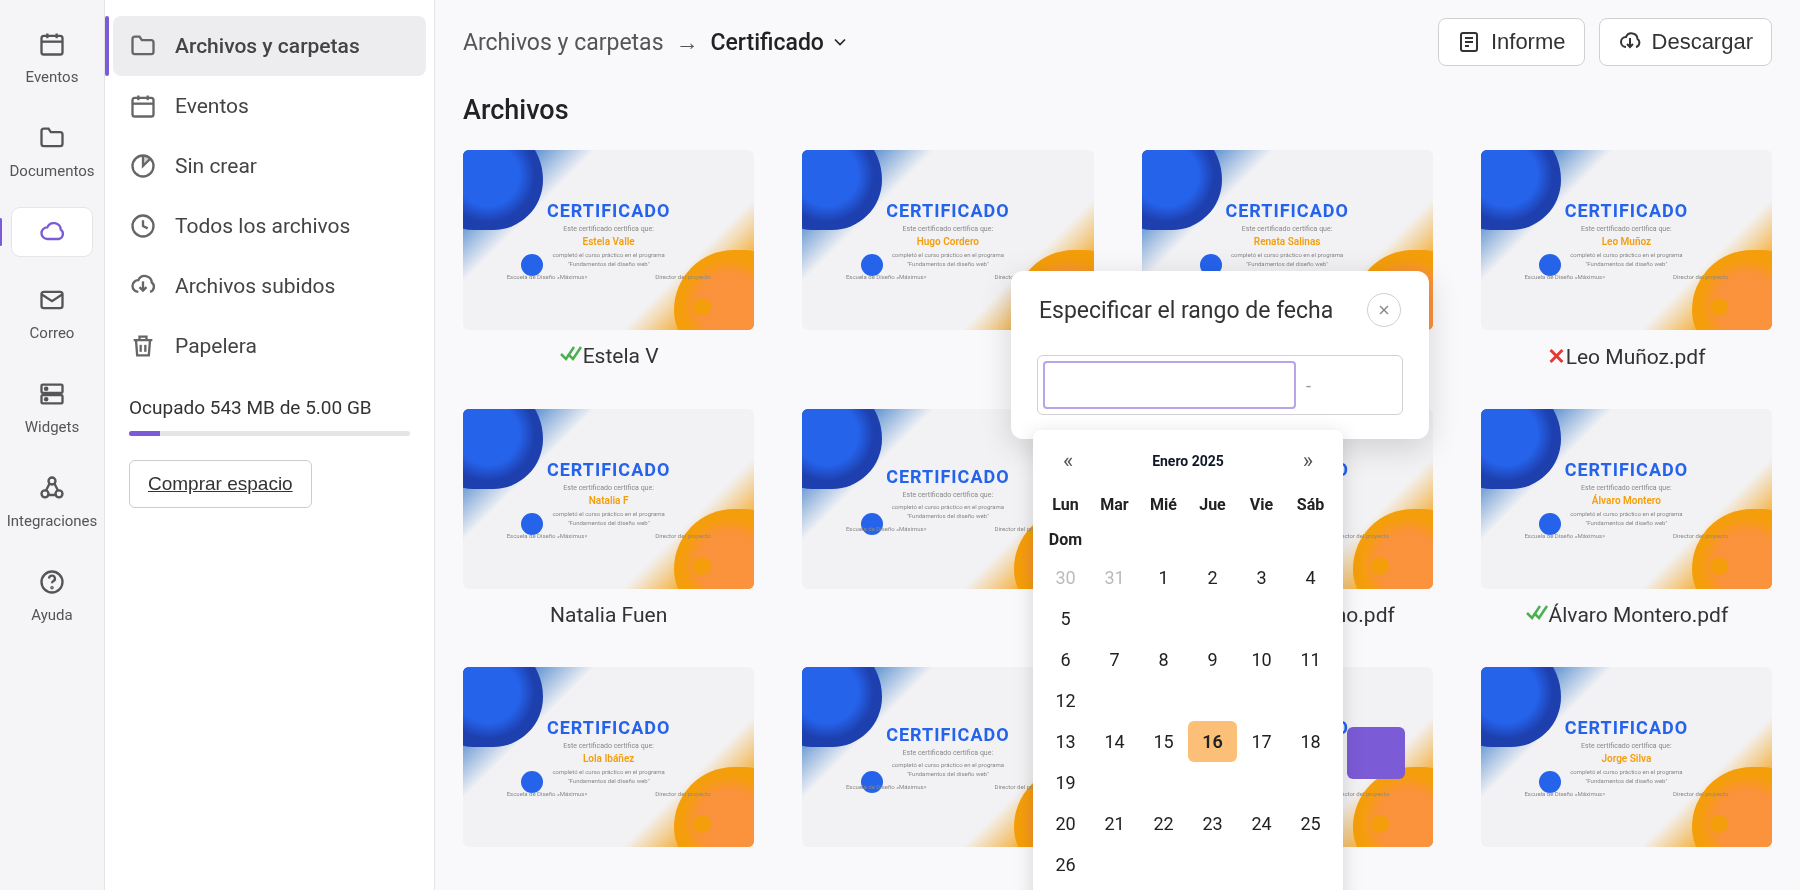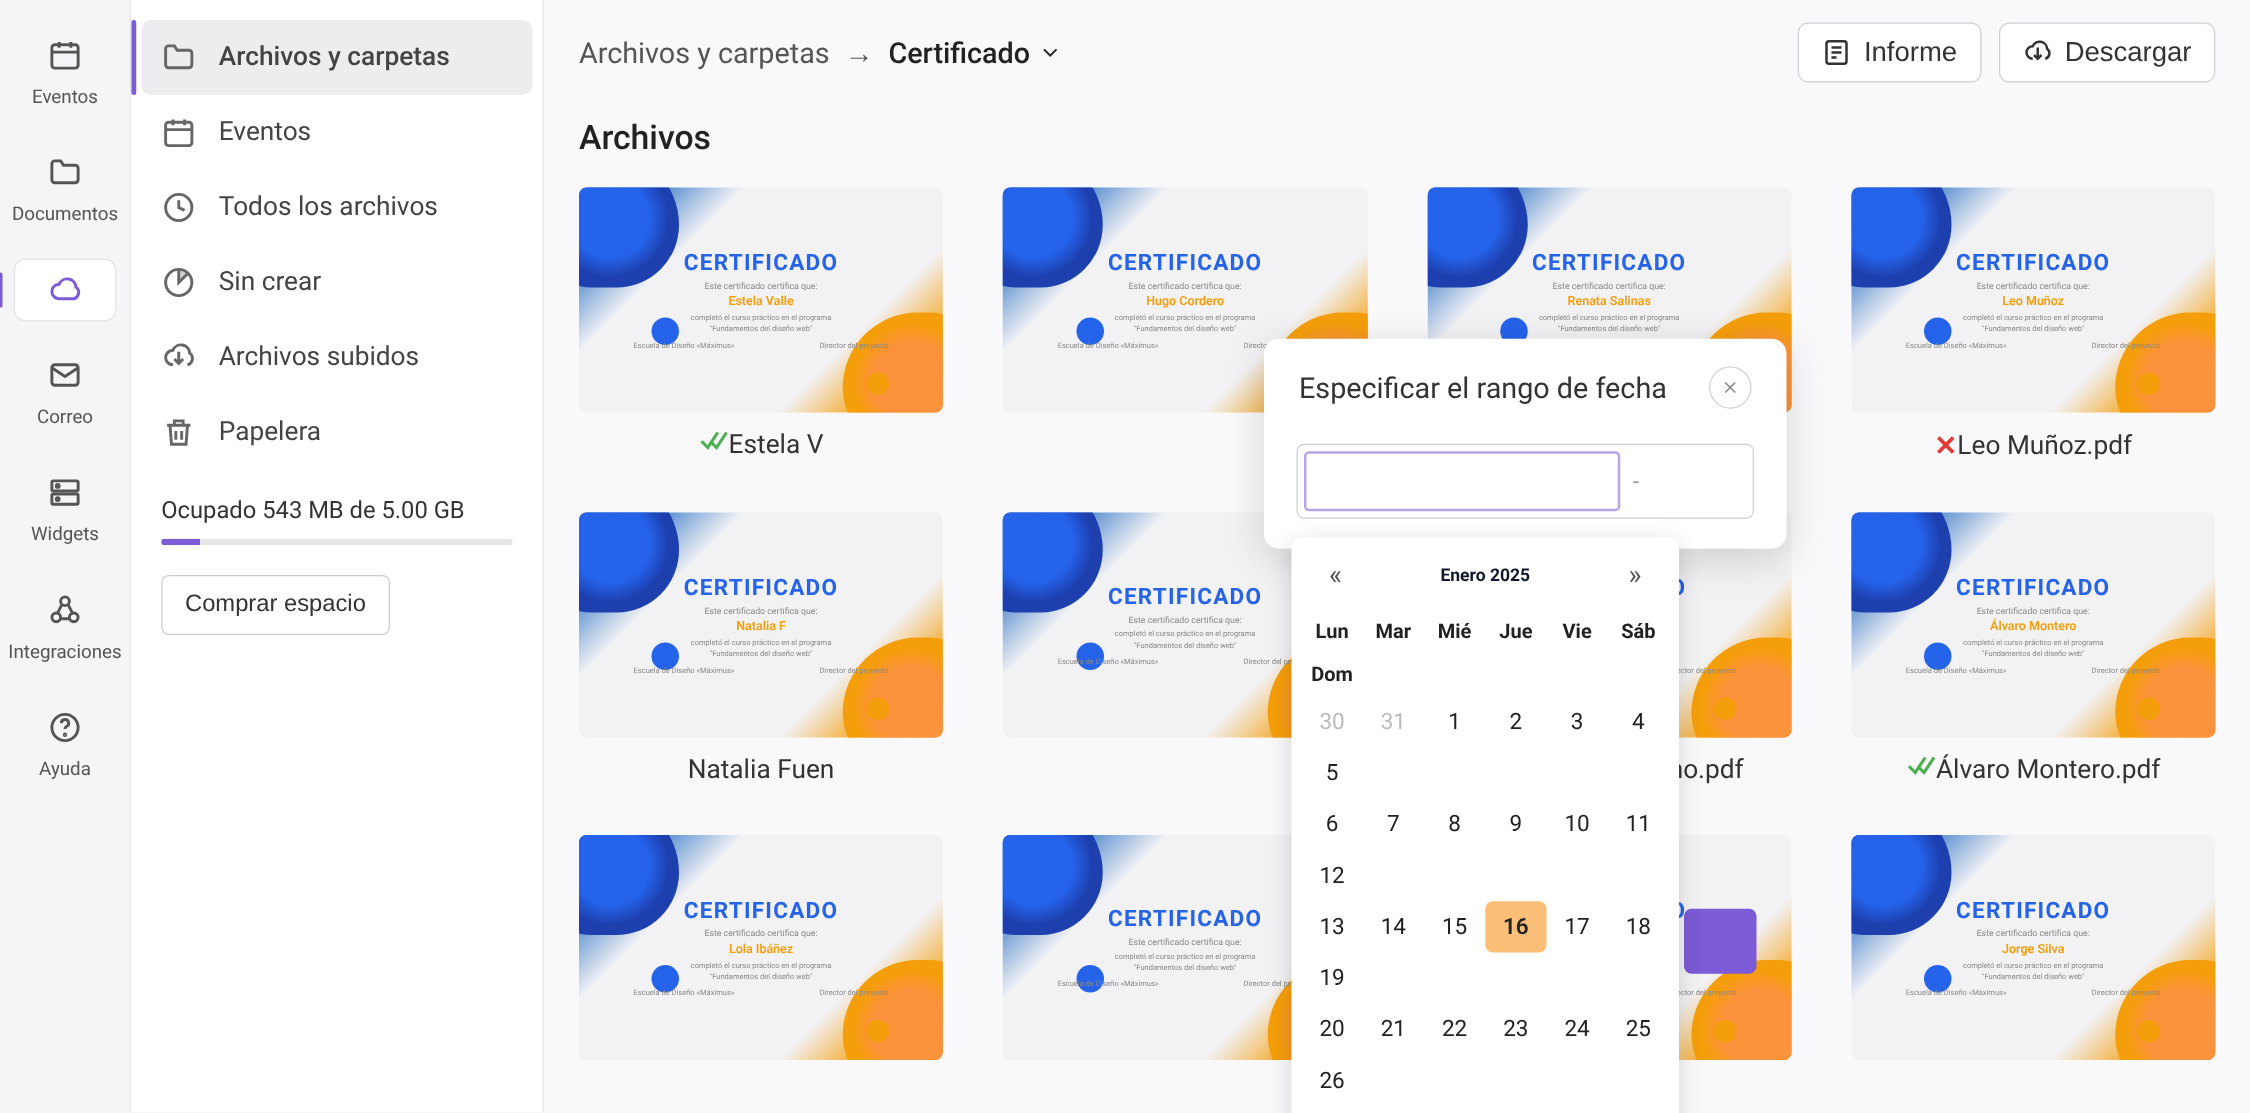--- a/index.html
+++ b/index.html
@@ -11,21 +11,21 @@
 .rail-icon { width: 32px; height: 32px; display: flex; align-items: center; justify-content: center; }
 .side { width: 330px; background: #fff; border-right: 1px solid #e5e5e8; padding: 16px 0 20px 0; overflow-y: auto; }
 .side-item { display: flex; align-items: center; gap: 18px; padding: 16px 24px; font-size: 21px; color: #444; cursor: pointer; position: relative; }
 .side-item.active { background: #ededf0; font-weight: 500; border-radius: 8px; margin: 0 8px; padding-left: 16px; }
 .side-item.active::before { content: ''; position: absolute; left: -8px; top: 0; bottom: 0; width: 4px; background: #7b5bd6; border-radius: 2px; }
 .side-icon { width: 28px; height: 28px; display: flex; align-items: center; justify-content: center; color: #666; }
 .storage { padding: 0 24px; margin-top: 20px; }
 .storage-text { font-size: 19px; color: #333; margin-bottom: 12px; }
 .storage-bar { width: 100%; height: 5px; background: #e5e5e8; border-radius: 3px; overflow: hidden; margin-bottom: 24px; }
 .storage-fill { height: 100%; background: #7b5bd6; width: 11%; }
-.buy-btn { padding: 12px 18px; border: 1px solid #ccc; background: #fff; border-radius: 6px; font-size: 19px; cursor: pointer; color: #333; }
+.buy-btn { padding: 12px 18px; border: 1px solid #ccc; background: #fff; border-radius: 6px; font-size: 19px; cursor: pointer; color: #333; text-decoration: underline; }
 .main { flex: 1; background: #f9f9fb; padding: 18px 28px; overflow-y: auto; position: relative; }
 .topbar { display: flex; justify-content: space-between; align-items: center; margin-bottom: 28px; }
 .breadcrumb { display: flex; align-items: center; gap: 12px; font-size: 23px; color: #555; }
 .breadcrumb .current { color: #222; font-weight: 500; display: flex; align-items: center; gap: 6px; }
 .actions { display: flex; gap: 14px; }
 .action-btn { display: flex; align-items: center; gap: 10px; padding: 10px 18px; border: 1px solid #d0d0d5; background: #fff; border-radius: 8px; font-size: 22px; color: #333; cursor: pointer; }
 .section-title { font-size: 27px; color: #222; margin-bottom: 24px; font-weight: 500; }
 .grid { display: grid; grid-template-columns: repeat(4, 1fr); gap: 40px 48px; }
 .card { cursor: pointer; }
 .thumb { width: 100%; height: 180px; border-radius: 6px; background: linear-gradient(135deg, #2c5f9e 0%, #3a7bc8 12%, #f2f2f5 28%, #f2f2f5 72%, #f59e0b 88%, #fb923c 100%); position: relative; overflow: hidden; display: flex; flex-direction: column; align-items: center; justify-content: center; }
@@ -153,33 +153,33 @@
             <line x1="8" y1="3" x2="8" y2="7"></line>
             <line x1="16" y1="3" x2="16" y2="7"></line>
           </svg>
         </div>
         <span>Eventos</span>
       </div>
       <div class="side-item">
         <div class="side-icon">
           <svg width="28" height="28" viewBox="0 0 24 24">
             <circle cx="12" cy="12" r="9"></circle>
-            <polyline points="12 7 12 12 16 14"></polyline>
-          </svg>
-        </div>
-        <span>Todos los archivos</span>
+            <path d="M12 3v9l6-6" fill="currentColor" fill-opacity="0.3"></path>
+          </svg>
+        </div>
+        <span>Sin crear</span>
       </div>
       <div class="side-item">
         <div class="side-icon">
           <svg width="28" height="28" viewBox="0 0 24 24">
             <circle cx="12" cy="12" r="9"></circle>
-            <path d="M12 3v9l6-6" fill="currentColor" fill-opacity="0.3"></path>
-          </svg>
-        </div>
-        <span>Sin crear</span>
+            <polyline points="12 7 12 12 16 14"></polyline>
+          </svg>
+        </div>
+        <span>Todos los archivos</span>
       </div>
       <div class="side-item">
         <div class="side-icon">
           <svg width="28" height="28" viewBox="0 0 24 24">
             <path d="M8 17a5 5 0 0 1 0-10 6 6 0 0 1 11.5 2A4.5 4.5 0 0 1 18 17"></path>
             <polyline points="9 13 12 16 15 13"></polyline>
             <line x1="12" y1="8" x2="12" y2="16"></line>
           </svg>
         </div>
         <span>Archivos subidos</span>

